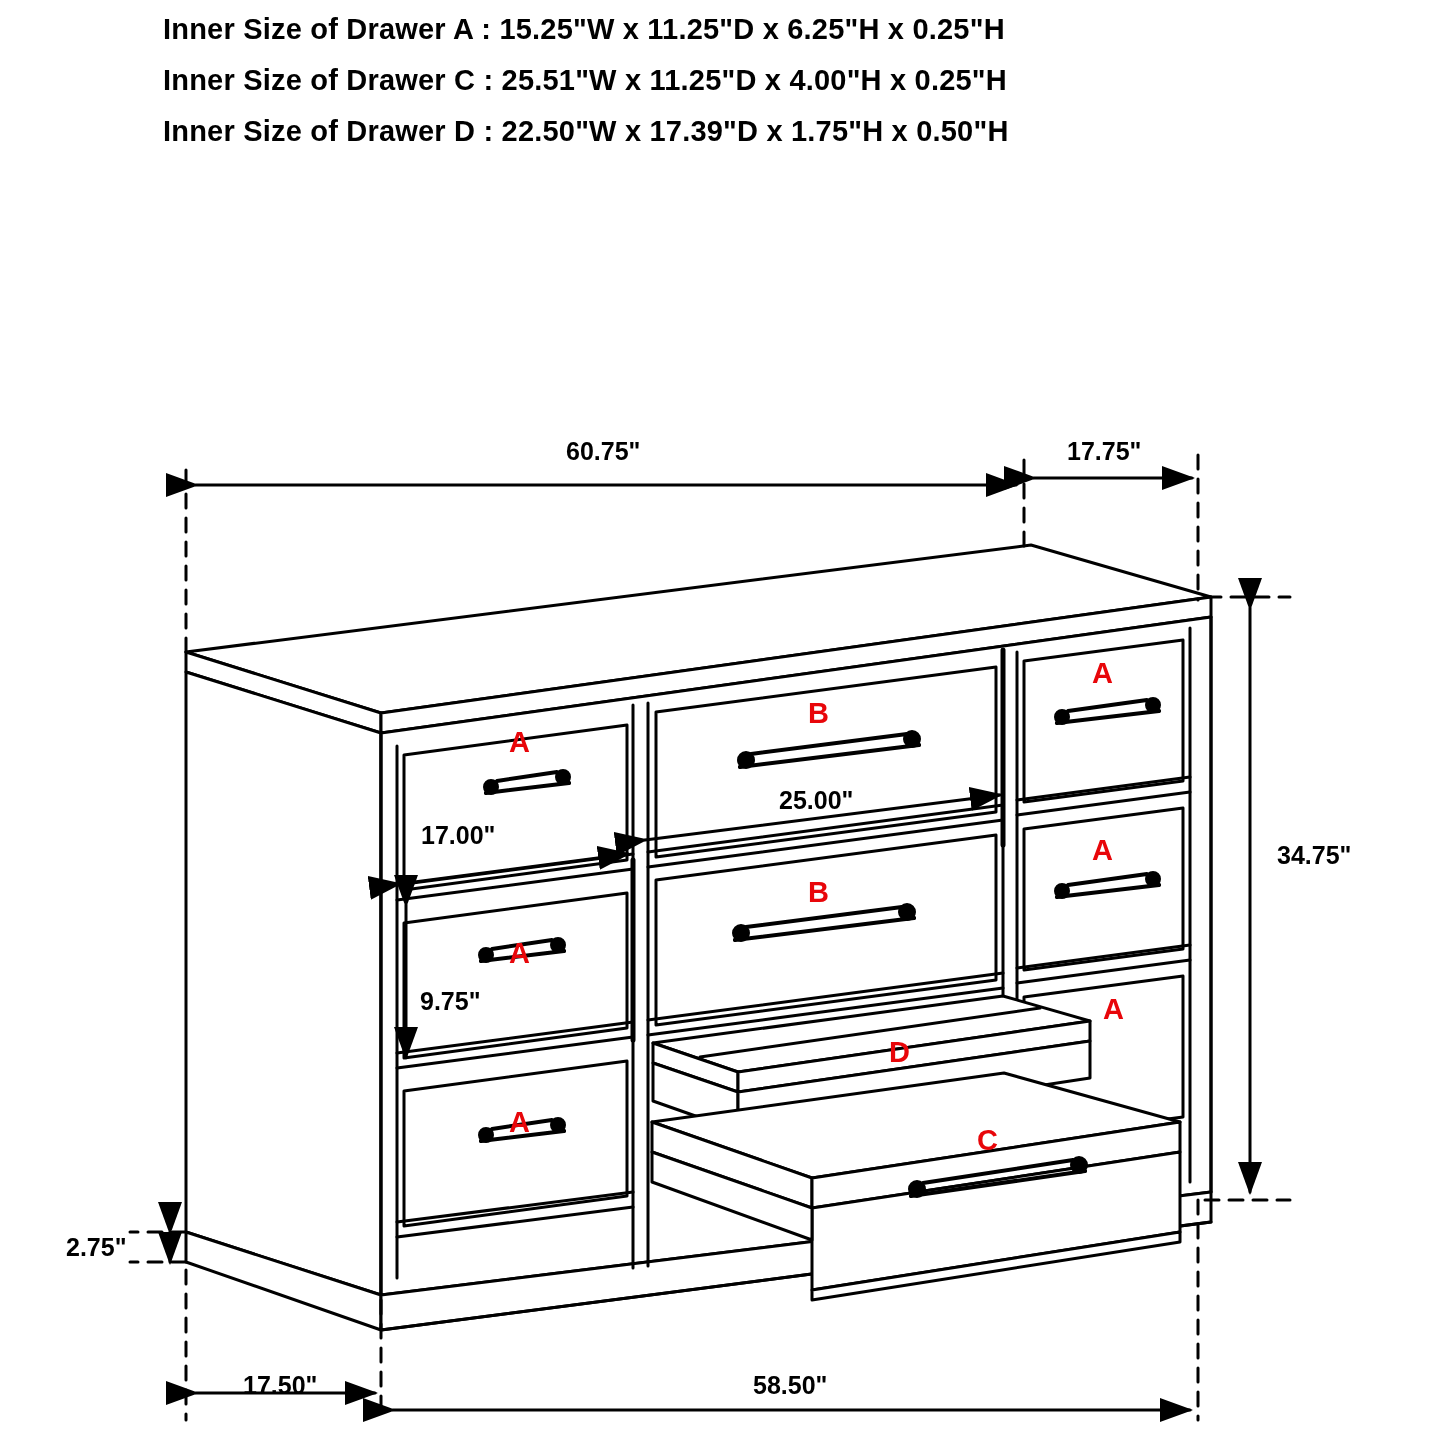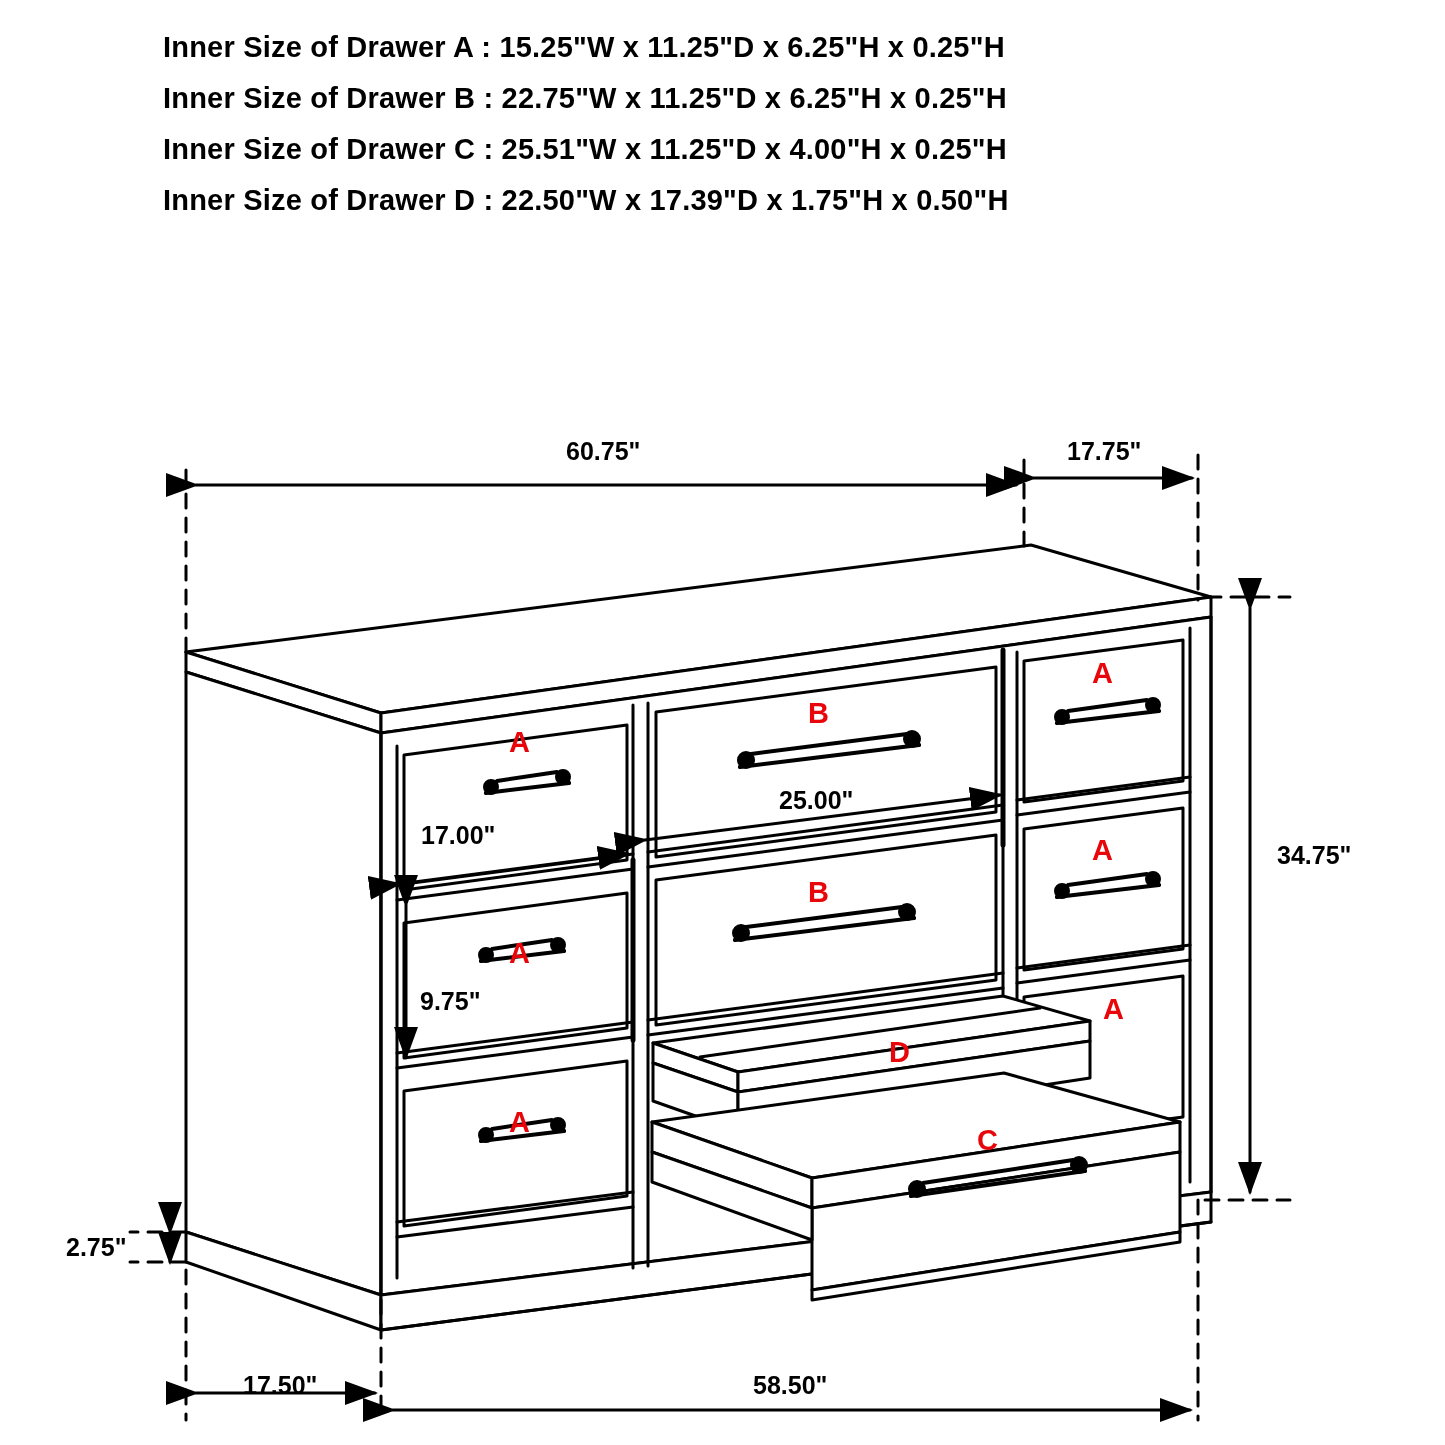--- a/index.html
+++ b/index.html
@@ -1,34 +1,33 @@
 <!DOCTYPE html>
 <html><head>
 <meta charset="utf-8">
 <style>
   html,body{margin:0;padding:0;background:#ffffff;}
   body{width:1445px;height:1445px;font-family:"Liberation Sans",sans-serif;color:#000;overflow:hidden;}
   #stage{position:relative;width:1445px;height:1445px;}
 
-  .spec-list{position:absolute;left:163px;top:22px;width:1200px;}
+  .spec-list{position:absolute;left:163px;top:4px;width:1200px;}
   .spec-line{font-size:29px;font-weight:bold;line-height:51px;letter-spacing:.2px;white-space:nowrap;}
 
   svg#art{position:absolute;left:0;top:0;width:1445px;height:1445px;}
 
   .dimtxt{position:absolute;font-size:25px;font-weight:bold;white-space:nowrap;}
   .drawerlbl{position:absolute;font-size:29px;font-weight:bold;color:#e8060a;}
 </style>
 </head>
 <body>
 
 <div id="stage">
 
   <div class="spec-list">
     <div class="spec-line">Inner Size of Drawer A : 15.25"W x 11.25"D x 6.25"H x 0.25"H</div>
-    <div class="spec-line">Inner Size of Drawer B : 22.75"W x 11.25"D x 6.25"H x 0.25"H</div>
     <div class="spec-line">Inner Size of Drawer C : 25.51"W x 11.25"D x 4.00"H x 0.25"H</div>
     <div class="spec-line">Inner Size of Drawer  D : 22.50"W x 17.39"D x 1.75"H x 0.50"H</div>
   </div>
 
   <svg id="art" viewBox="0 0 1445 1445">
     <defs>
       <marker id="ah" markerWidth="12" markerHeight="12" refX="10" refY="4" orient="auto" markerUnits="strokeWidth">
         <path d="M0,0 L11,4 L0,8 z" fill="#000"></path>
       </marker>
       <marker id="ahs" markerWidth="12" markerHeight="12" refX="10" refY="4" orient="auto" markerUnits="strokeWidth">

